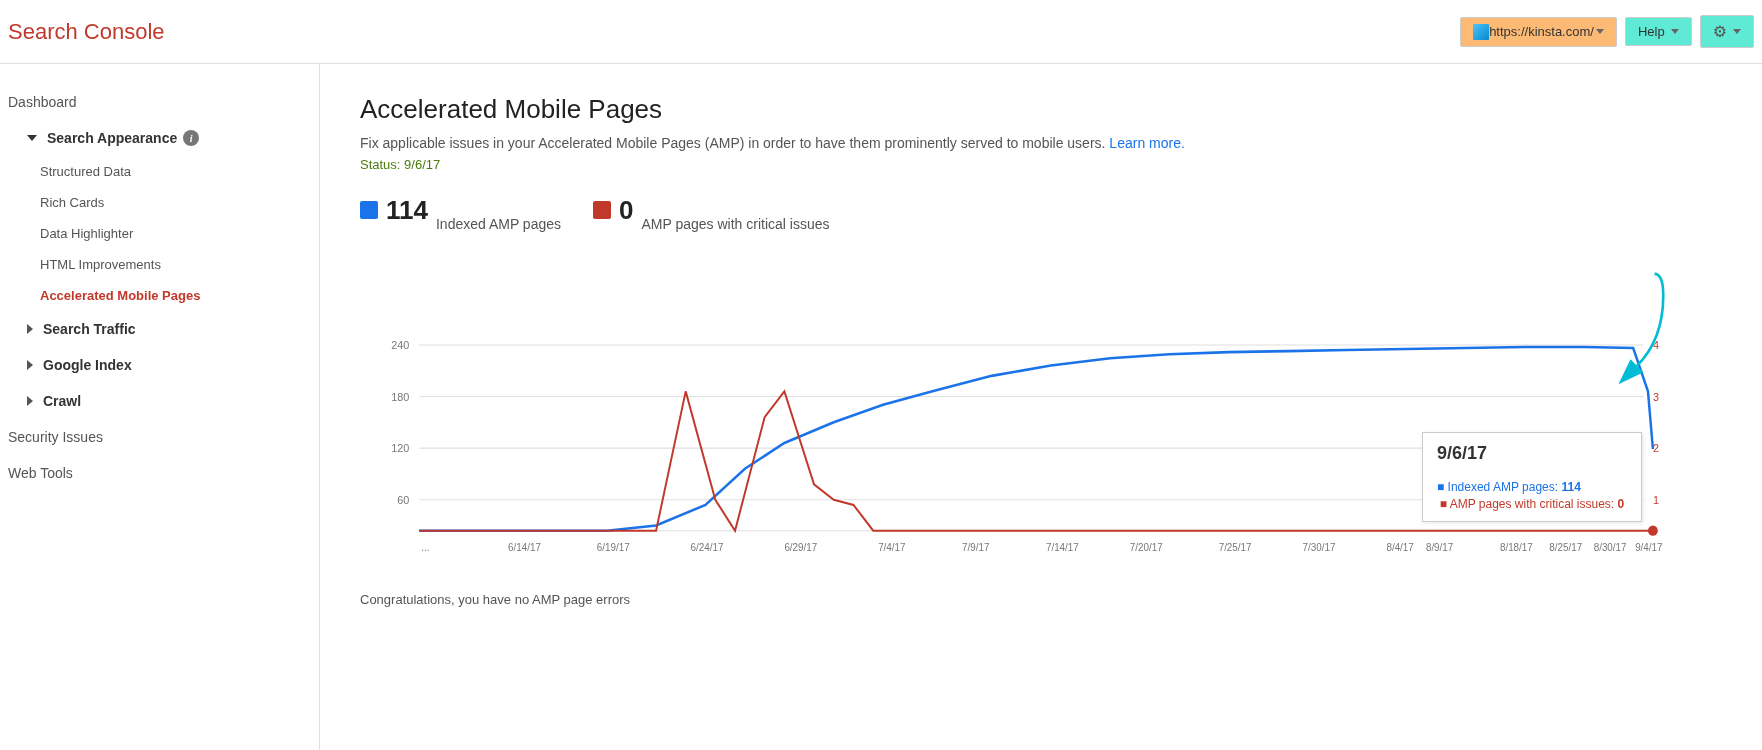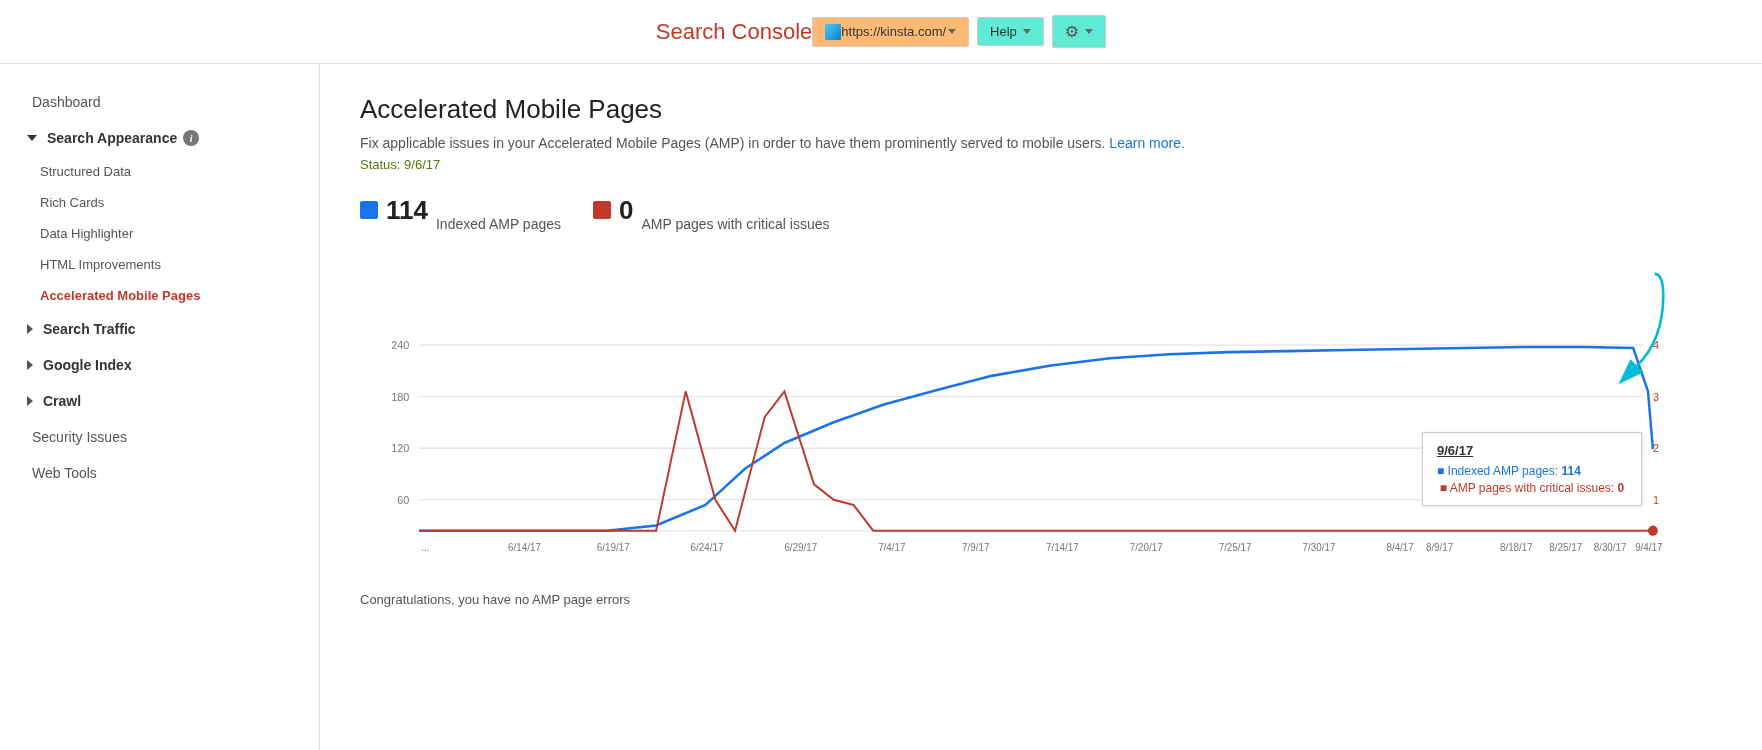--- a/index.html
+++ b/index.html
@@ -2,21 +2,21 @@
 <html><head>
   <meta charset="utf-8">
   <style>
     * { box-sizing: border-box; margin: 0; padding: 0; }
     body { font-family: Arial, sans-serif; background: #fff; color: #333; font-size: 14px; }
 
     
     #header {
       display: flex;
       align-items: center;
-      justify-content: center;
+      justify-content: space-between;
       padding: 10px 8px;
       border-bottom: 1px solid #e0e0e0;
       height: 64px;
     }
     #header-logo {
       font-size: 22px;
       color: #c0392b;
       font-weight: 400;
       letter-spacing: 0;
     }
@@ -71,21 +71,21 @@
 
     
     #sidebar {
       width: 320px;
       min-width: 320px;
       border-right: 1px solid #e0e0e0;
       padding: 20px 0;
       overflow-y: auto;
     }
     .sidebar-item {
-      padding: 10px 32px;
+      padding: 10px 8px;
       cursor: pointer;
       color: #555;
       font-size: 14px;
     }
     .sidebar-section {
       padding: 10px 27px;
       cursor: pointer;
       font-weight: bold;
       color: #333;
       display: flex;
@@ -211,23 +211,22 @@
       border: 1px solid #ccc;
       padding: 10px 14px;
       font-size: 12px;
       color: #333;
       min-width: 220px;
       box-shadow: 1px 1px 4px rgba(0,0,0,0.1);
       z-index: 10;
     }
     #tooltip-date {
       font-weight: bold;
-      margin-bottom: 6px;
-      font-size: 13px;
-      text-decoration: underline;
+      margin-bottom: 16px;
+      font-size: 18px;
     }
     #tooltip-blue {
       color: #1a73e8;
       margin-bottom: 3px;
     }
     #tooltip-red {
       color: #c0392b;
       text-align: center;
     }
 

